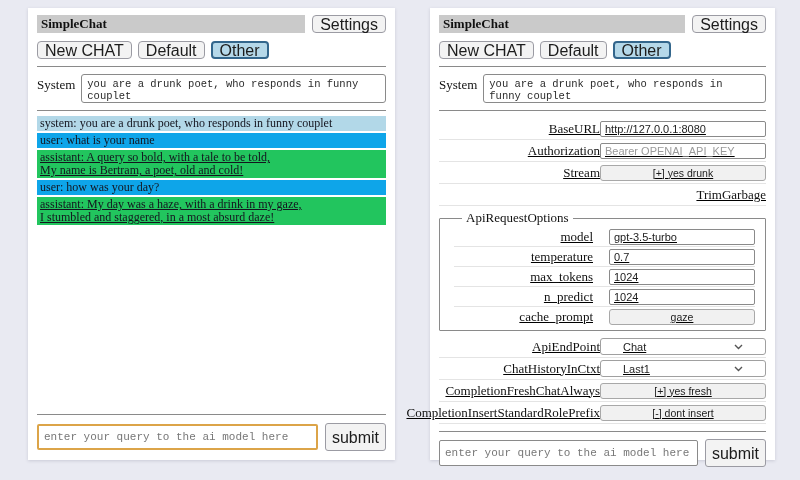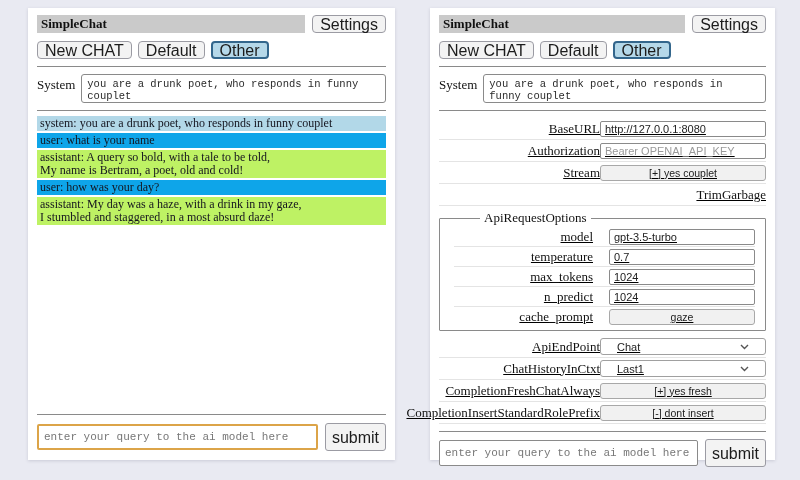--- a/index.html
+++ b/index.html
@@ -77,21 +77,21 @@
   .msg {
     font-size: 12px;
     line-height: 13px;
     color: #14141e;
     padding: 1px 3px;
     margin-bottom: 2px;
     white-space: pre-line;
   }
   .msg.system    { background: #b2d8e8; }
   .msg.user      { background: #0ea5e9; }
-  .msg.assistant { background: #bef264; }
+  .msg.assistant { background: #22c55e; text-decoration: underline; }
 
   .flex-spacer { flex: 1; }
 
   
   .query-row { display: flex; align-items: center; gap: 7px; height: 30px; }
   .query-input {
     flex: 1;
     height: 26px;
     border: 1px solid #8a8a8a;
     border-radius: 2px;
@@ -138,38 +138,38 @@
     cursor: pointer;
   }
   .sel {
     height: 17px;
     background: #fff;
     border: 1px solid #a0a0a0;
     border-radius: 3px;
     display: flex;
     align-items: center;
     justify-content: space-between;
-    padding: 0 16px;
+    padding: 0 22px;
     font-family: "Liberation Sans", sans-serif;
     font-size: 11px;
     color: #222;
     cursor: pointer;
   }
   .chev { display: inline-flex; color: #555; }
 
   fieldset.aro {
     border: 1px solid #8a8a8a;
     border-radius: 1px;
     margin: 4px 0 5px 0;
     padding: 1px 10px 3px 14px;
   }
   fieldset.aro legend {
     font-size: 13px;
     color: #111;
-    margin-left: 26px;
+    margin-left: 8px;
     padding: 0 4px;
   }
   fieldset.aro .srow { height: 20px; }
   fieldset.aro .ctl { width: 146px; margin-left: 16px; }
 </style>
 </head>
 <body>
 
 <section class="panel left">
   <div class="titlebar">
@@ -240,21 +240,21 @@
       <input class="ctl" spellcheck="false" value="http://127.0.0.1:8080" style="">
     </div>
 
     <div class="srow">
       <label>Authorization</label>
       <input class="ctl" spellcheck="false" placeholder="Bearer OPENAI_API_KEY" style="">
     </div>
 
     <div class="srow">
       <label>Stream</label>
-      <button class="ctl">[+] yes couplet</button>
+      <button class="ctl">[+] yes drunk</button>
     </div>
 
     <div class="srow">
       <label>TrimGarbage</label>
     </div>
 
     <fieldset class="aro">
       <legend>ApiRequestOptions</legend>
 
       <div class="srow">

